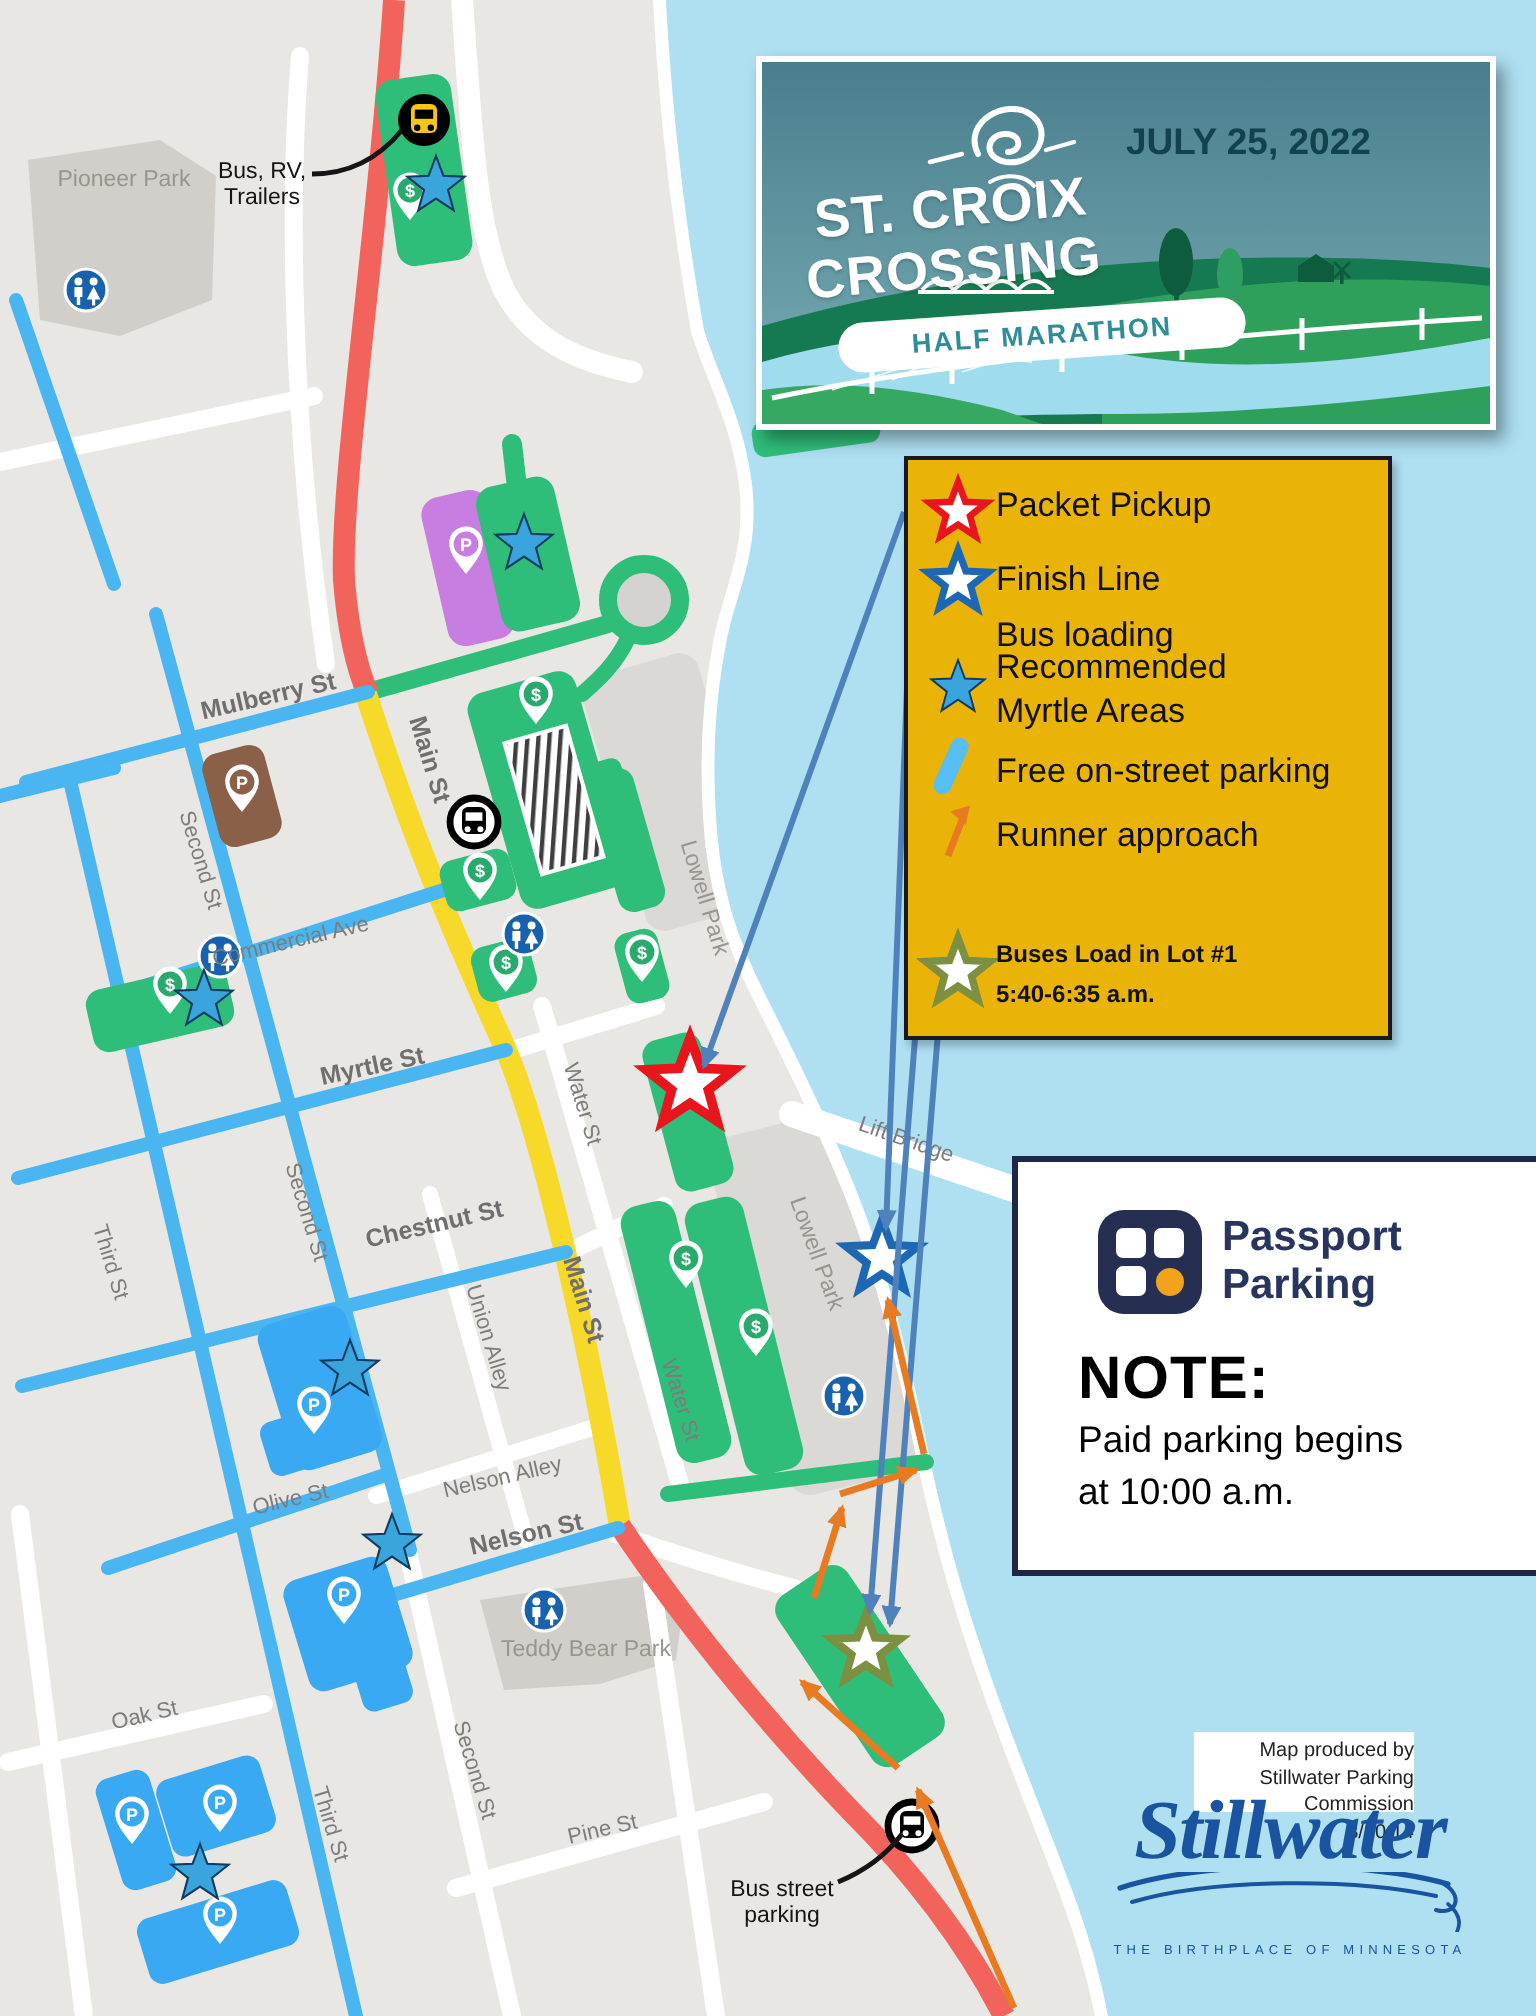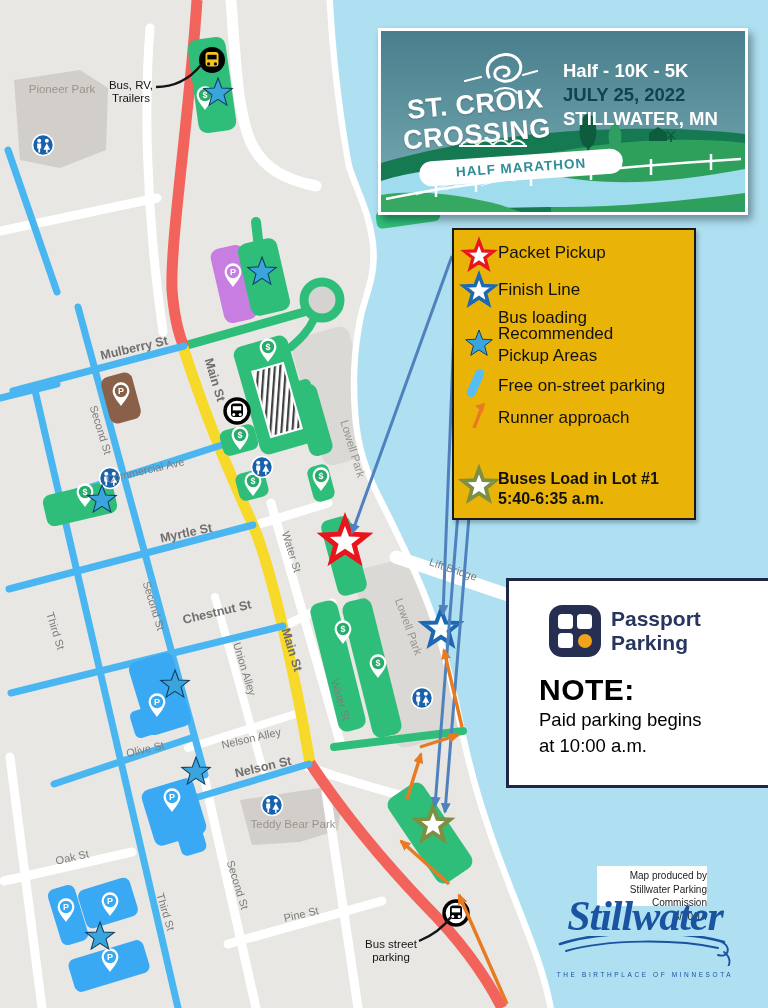--- a/index.html
+++ b/index.html
@@ -33,21 +33,21 @@
   .banner .brush{left:38px;top:124px;width:204px;height:25px;background:#fff;border-radius:13px;
                  transform:rotate(-4deg);text-align:center;line-height:25px;color:#2f8d99;
                  font-weight:800;font-size:13.5px;letter-spacing:1px;}
   .banner .rblock{left:182px;top:28px;font-weight:800;font-size:18.5px;line-height:24px;}
   .banner .rblock .w{color:#fff;} .banner .rblock .d{color:#11424e;}
 
   
   .legend{left:452px;top:228px;width:244px;height:292px;background:#eab308;border:2px solid #191919;
           box-sizing:border-box;box-shadow:2px 3px 4px rgba(0,0,0,.25);}
   .legend .lt{position:absolute;left:44px;font-size:17px;color:#111;white-space:nowrap;}
-  .legend .lt.b{font-weight:bold;font-size:16px;}
+  .legend .lt.b{font-weight:bold;font-size:12px;}
   .swatch{position:absolute;left:17px;top:138px;width:9px;height:30px;border-radius:5px;
           background:#56bef2;transform:rotate(24deg);}
 
   
   .ppbox{left:506px;top:578px;width:272px;height:210px;background:#fff;border:3px solid #1f2746;
          box-sizing:border-box;}
   .pplogo{left:40px;top:24px;width:52px;height:52px;background:#262e52;border-radius:13px;}
   .pplogo .tile{position:absolute;width:15px;height:15px;background:#fff;border-radius:3.5px;}
   .pplogo .dot{position:absolute;width:14px;height:14px;background:#f0a31b;border-radius:50%;}
   .ppbrand{left:102px;top:26px;color:#28355e;font-weight:800;font-size:21px;line-height:24px;}
@@ -413,44 +413,42 @@
     <g stroke="#fff" fill="none" stroke-linecap="round">
       <path d="M108,46 C100,30 122,18 134,26 C146,34 138,52 122,50 C110,48 112,36 122,36 C130,36 130,45 123,45" stroke-width="3"></path>
       <path d="M84,50 l16,-4 M142,44 l14,-4" stroke-width="2.2"></path>
       <path d="M114,60 C122,55 132,57 136,62" stroke-width="2"></path>
     </g>
   </svg>
   <div class="abs t1">ST. CROIX</div>
   <div class="abs t2">CROSSING</div>
   <div class="abs brush">HALF MARATHON</div>
   <div class="abs rblock">
-    <div class="w">Half - 10K - 5K</div>
     <div class="d">JULY 25, 2022</div>
-    <div class="w">STILLWATER, MN</div>
   </div>
 </div>
 
 <div class="abs legend">
   <svg class="abs" style="left:6px;top:6px" width="38" height="38">
         <use href="#star" transform="translate(19,20) scale(15)" fill="#fff" stroke="#e8151d" stroke-width="0.22"></use>
       </svg>
   <div class="lt" style="top:13px">Packet Pickup</div>
 
   <svg class="abs" style="left:5px;top:40px" width="40" height="40">
         <use href="#star" transform="translate(20,21) scale(16)" fill="#fff" stroke="#1c68b4" stroke-width="0.22"></use>
       </svg>
   <div class="lt" style="top:50px">Finish Line</div>
 
   <div class="lt" style="top:78px">Bus loading</div>
 
   <svg class="abs" style="left:8px;top:96px" width="34" height="34">
         <use href="#star" transform="translate(17,18) scale(14)" fill="#3aa5dc" stroke="#0f3c5e" stroke-width="0.07"></use>
       </svg>
   <div class="lt" style="top:94px">Recommended</div>
-  <div class="lt" style="top:116px">Pickup Areas</div>
+  <div class="lt" style="top:116px">Myrtle Areas</div>
 
   <div class="swatch"></div>
   <div class="lt" style="top:146px">Free on-street parking</div>
 
   <svg class="abs" style="left:10px;top:168px" width="30" height="36">
     <path d="M10,30 L17,12" stroke="#e87a22" stroke-width="3.4" fill="none"></path>
     <path d="M11,9 L20,4 L20,14 Z" fill="#e87a22" transform="rotate(12 17 9)"></path>
   </svg>
   <div class="lt" style="top:178px">Runner approach</div>
 

